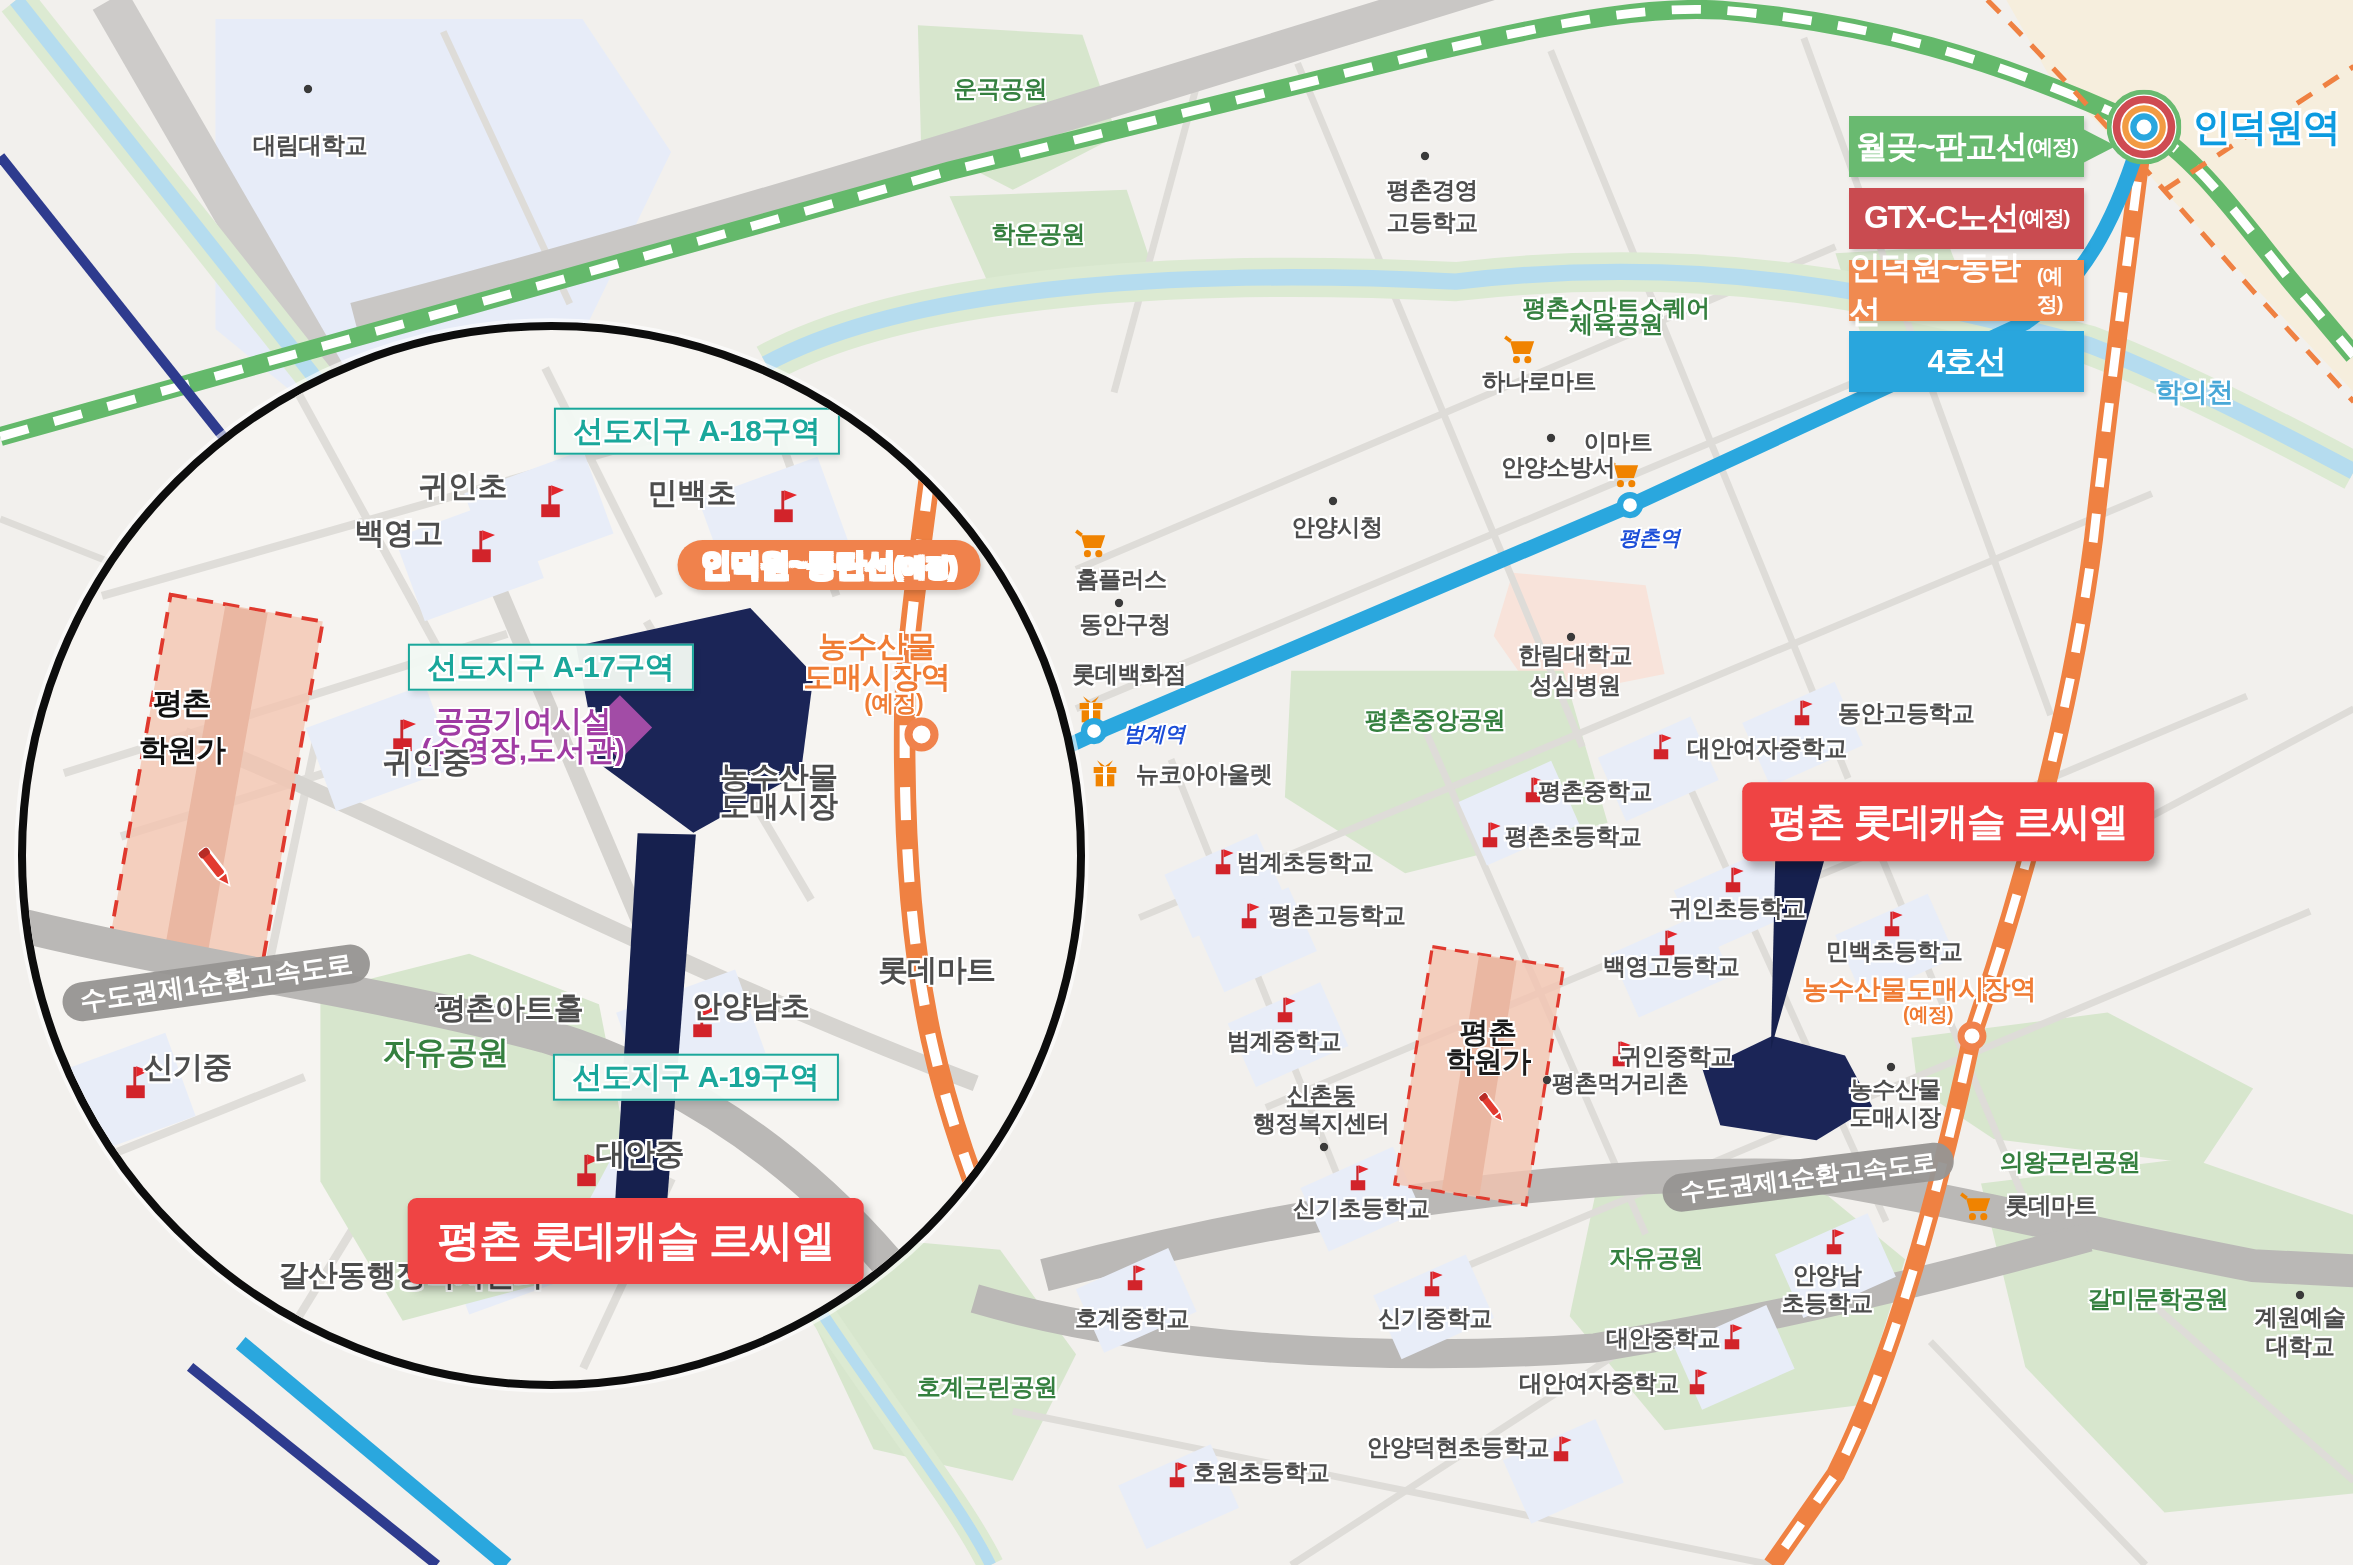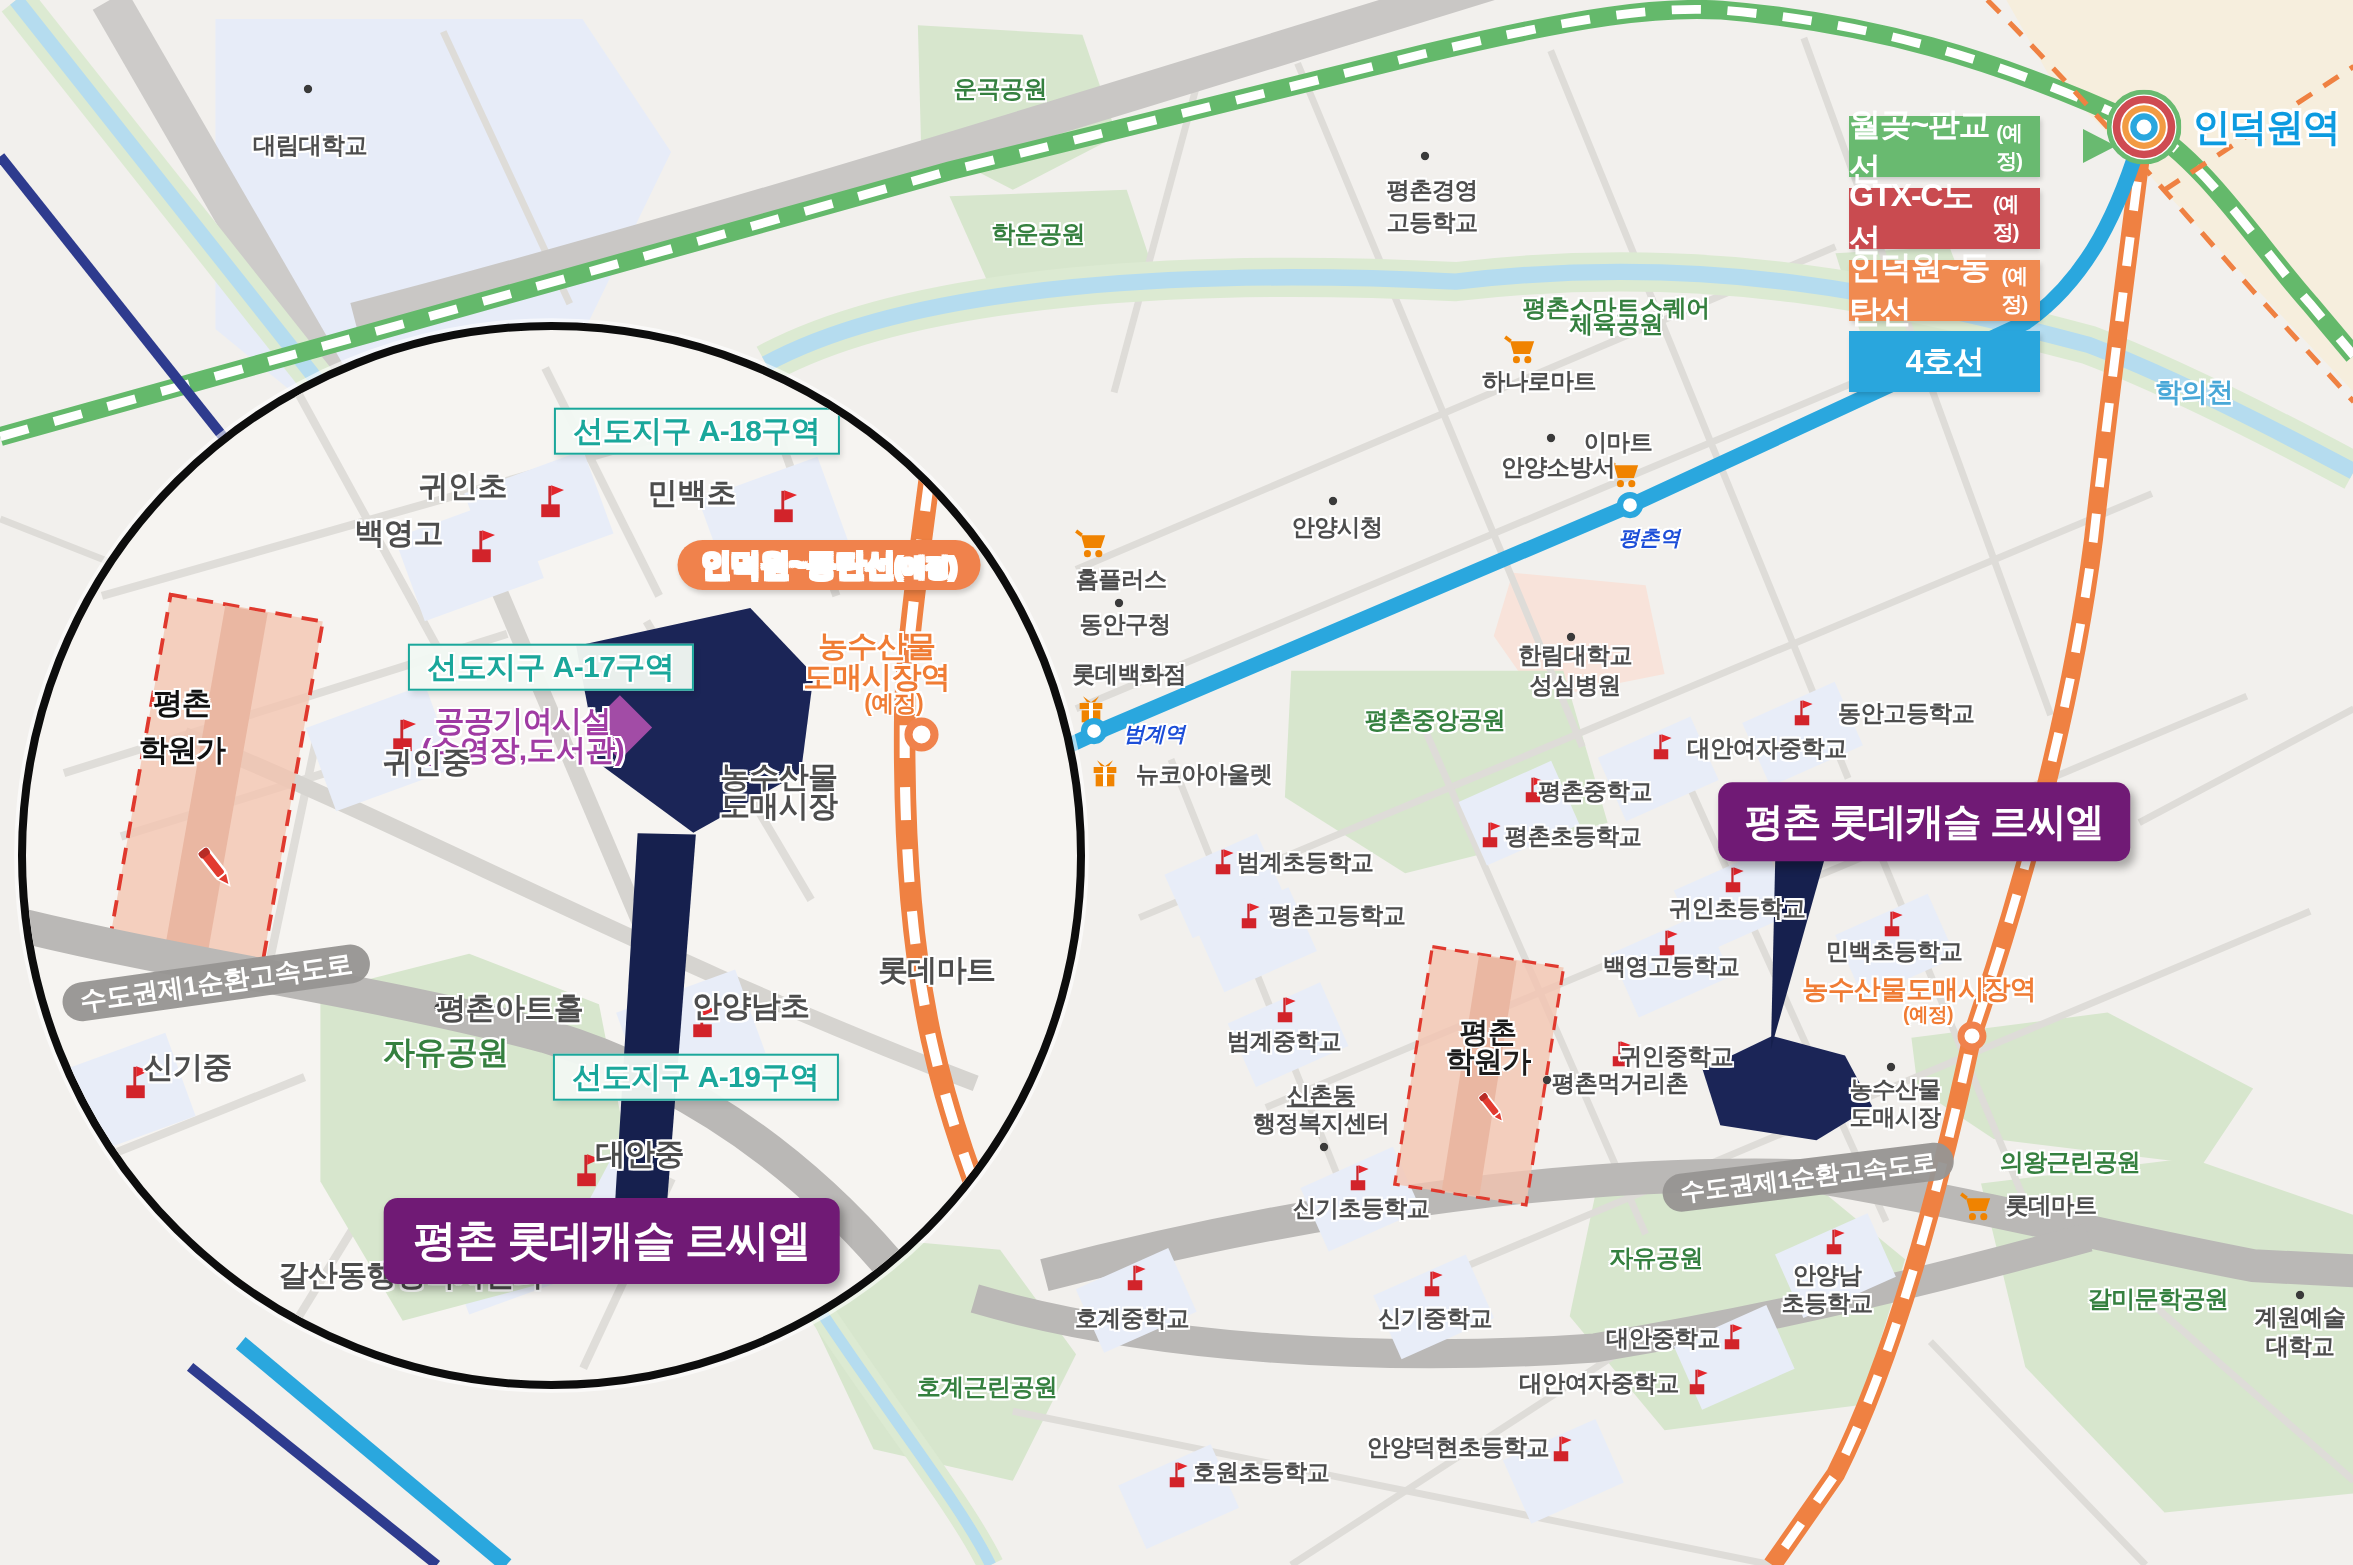--- a/index.html
+++ b/index.html
@@ -31,32 +31,32 @@
   
   .ins.lb{font-size:30px;}
   .ins.c-grn{font-size:32px;}
   .ins.c-org{font-size:30px;}
   .ins.c-orgs{font-size:23px;}
   .ins.c-gpill{font-size:26.6px;}
   
   .icw{position:absolute;transform:translate(-50%,-50%);line-height:0;}
   .ic-pencil{transform:rotate(-38deg);}
   
-  .callout{position:absolute;transform:translate(-50%,-50%);background:#701a75;color:#fff;
-           font-weight:700;white-space:nowrap;border-radius:14px;
-           box-shadow:3.8px 5.7px 8.9px rgba(0,0,0,.3);}
+  .callout{position:absolute;transform:translate(-50%,-50%);background:#ef4444;color:#fff;
+           font-weight:700;white-space:nowrap;border-radius:9px;
+           box-shadow:3.8px 5.7px 8.9px rgba(0,0,0,.3);margin-left:24px;}
   #main-callout{left:1924px;top:822px;font-size:39px;padding:12.7px 26.6px;letter-spacing:-1.3px;}
   #inset-callout{left:586px;top:911px;font-size:43px;padding:14px 30px;letter-spacing:-1.3px;}
   
   #inset{position:absolute;left:17.7px;top:322px;width:1051px;height:1051px;border-radius:50%;
          border:8.9px solid #0d0d0d;background:#f6f4f1;overflow:hidden;
          box-shadow:0 0 0 3.8px rgba(255,255,255,.6);}
   #inset svg{position:absolute;left:0;top:0;}
   
-  #legend{position:absolute;left:1849px;top:116px;width:191px;}
+  #legend{position:absolute;left:1849px;top:116px;width:235px;}
   .lrow{position:relative;height:61px;margin-bottom:10.8px;display:flex;align-items:center;
         justify-content:center;color:#fff;font-weight:700;font-size:32px;letter-spacing:-1.3px;
         box-shadow:1.9px 2.5px 5px rgba(0,0,0,.18);}
   .lrow .sfx{font-size:21px;font-weight:700;}
   #legend-pointer{position:absolute;left:234px;top:12.7px;width:0;height:0;
         border-top:17.7px solid transparent;border-bottom:17.7px solid transparent;
         border-left:33px solid #69ba70;}
   #indeogwon{position:absolute;left:2254px;top:127px;transform:translate(-50%,-50%);
         color:#0c9be0;font-weight:700;font-size:38px;letter-spacing:-1.3px;white-space:nowrap;
         text-shadow:-2.5px -2.5px 0 #fff,2.5px -2.5px 0 #fff,-2.5px 2.5px 0 #fff,2.5px 2.5px 0 #fff,

